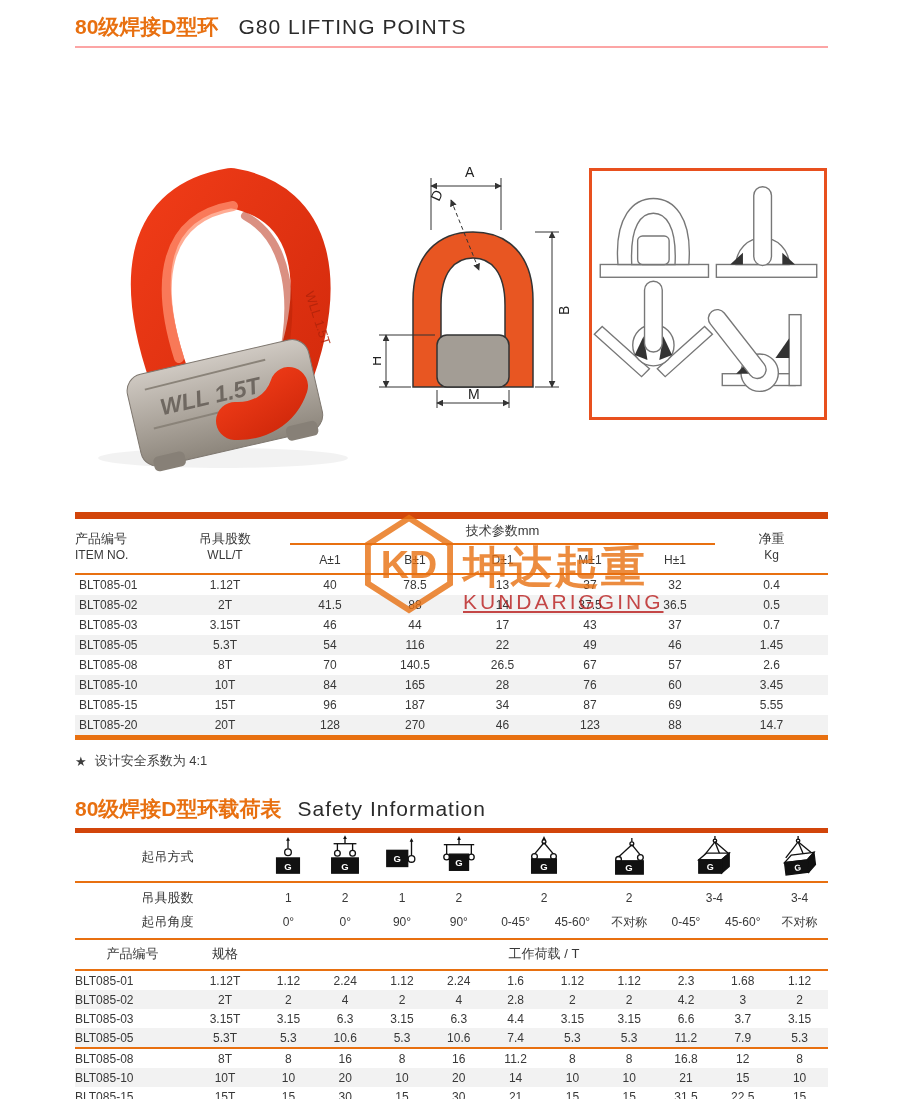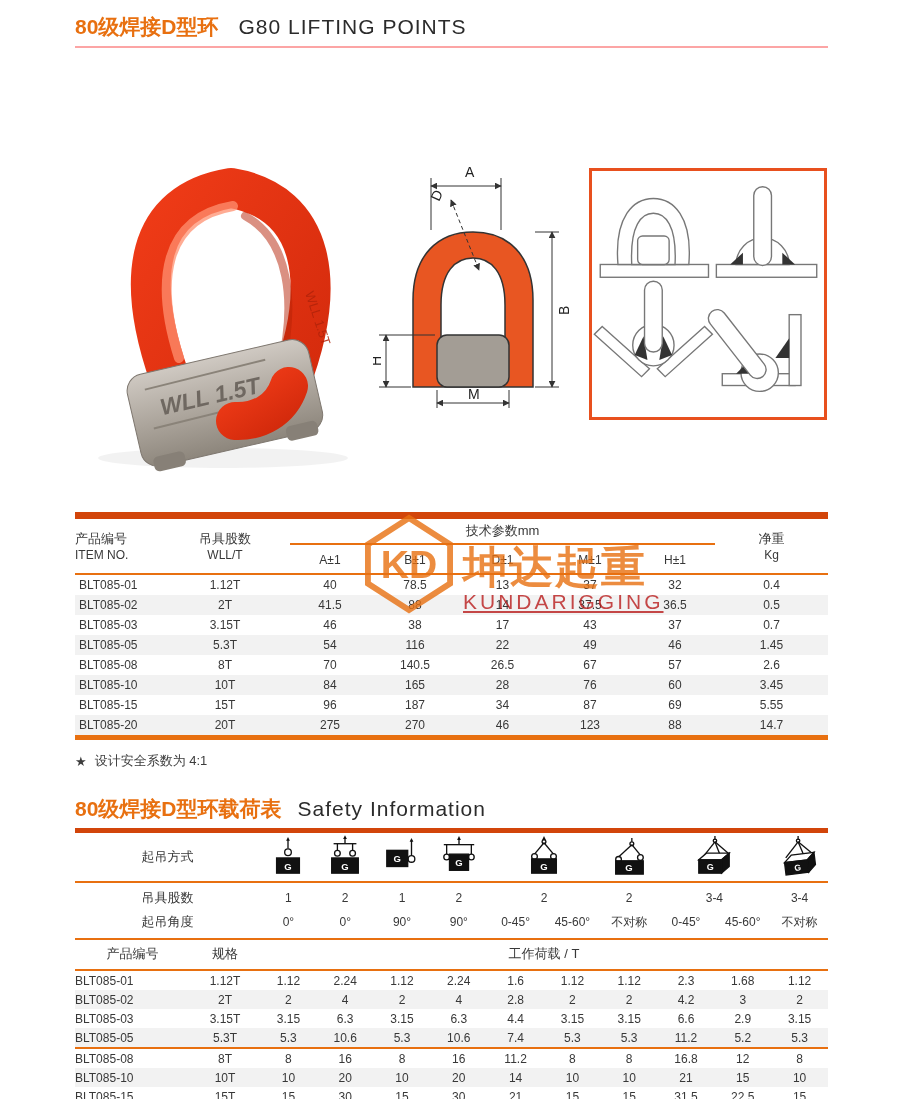--- a/index.html
+++ b/index.html
@@ -237,21 +237,21 @@
             <td>88</td>
             <td>14</td>
             <td>37.5</td>
             <td>36.5</td>
             <td>0.5</td>
           </tr>
           <tr>
             <td>BLT085-03</td>
             <td>3.15T</td>
             <td>46</td>
-            <td>38</td>
+            <td>44</td>
             <td>17</td>
             <td>43</td>
             <td>37</td>
             <td>0.7</td>
           </tr>
           <tr>
             <td>BLT085-05</td>
             <td>5.3T</td>
             <td>54</td>
             <td>116</td>
@@ -286,21 +286,21 @@
             <td>96</td>
             <td>187</td>
             <td>34</td>
             <td>87</td>
             <td>69</td>
             <td>5.55</td>
           </tr>
           <tr>
             <td>BLT085-20</td>
             <td>20T</td>
-            <td>275</td>
+            <td>128</td>
             <td>270</td>
             <td>46</td>
             <td>123</td>
             <td>88</td>
             <td>14.7</td>
           </tr>
         </tbody>
     </table>
 
     <div class="wm">
@@ -495,35 +495,35 @@
           <td>BLT085-03</td>
           <td>3.15T</td>
           <td>3.15</td>
           <td>6.3</td>
           <td>3.15</td>
           <td>6.3</td>
           <td>4.4</td>
           <td>3.15</td>
           <td>3.15</td>
           <td>6.6</td>
-          <td>2.9</td>
+          <td>3.7</td>
           <td>3.15</td>
         </tr>
         <tr>
           <td>BLT085-05</td>
           <td>5.3T</td>
           <td>5.3</td>
           <td>10.6</td>
           <td>5.3</td>
           <td>10.6</td>
           <td>7.4</td>
           <td>5.3</td>
           <td>5.3</td>
           <td>11.2</td>
-          <td>5.2</td>
+          <td>7.9</td>
           <td>5.3</td>
         </tr>
         <tr class="grp">
           <td>BLT085-08</td>
           <td>8T</td>
           <td>8</td>
           <td>16</td>
           <td>8</td>
           <td>16</td>
           <td>11.2</td>

